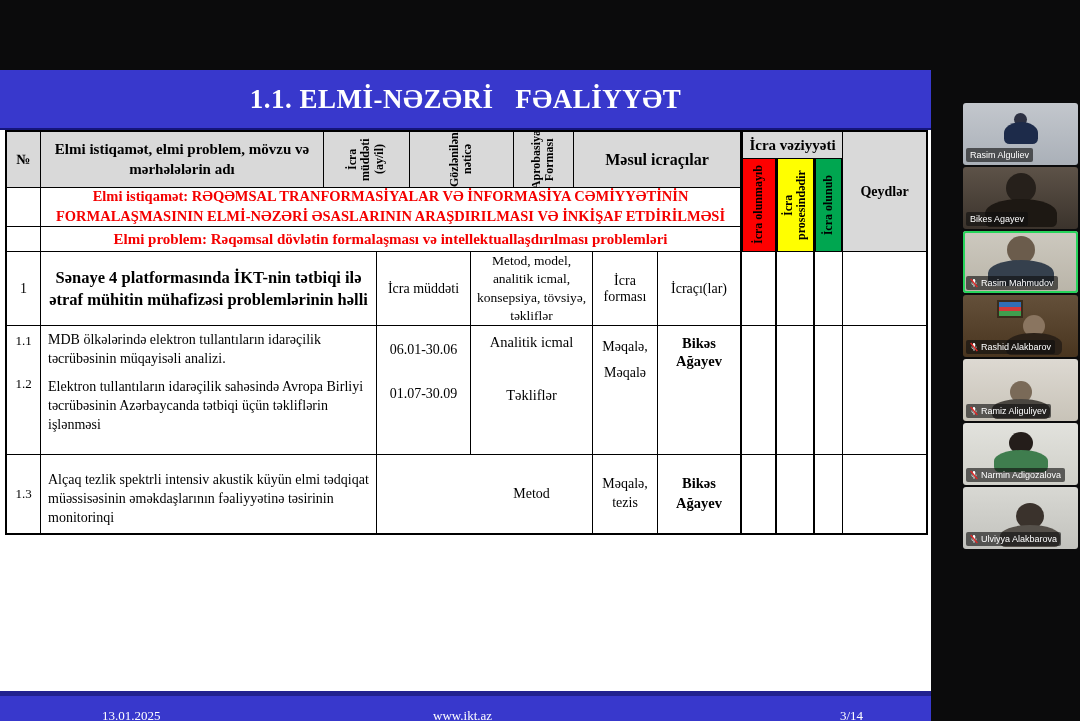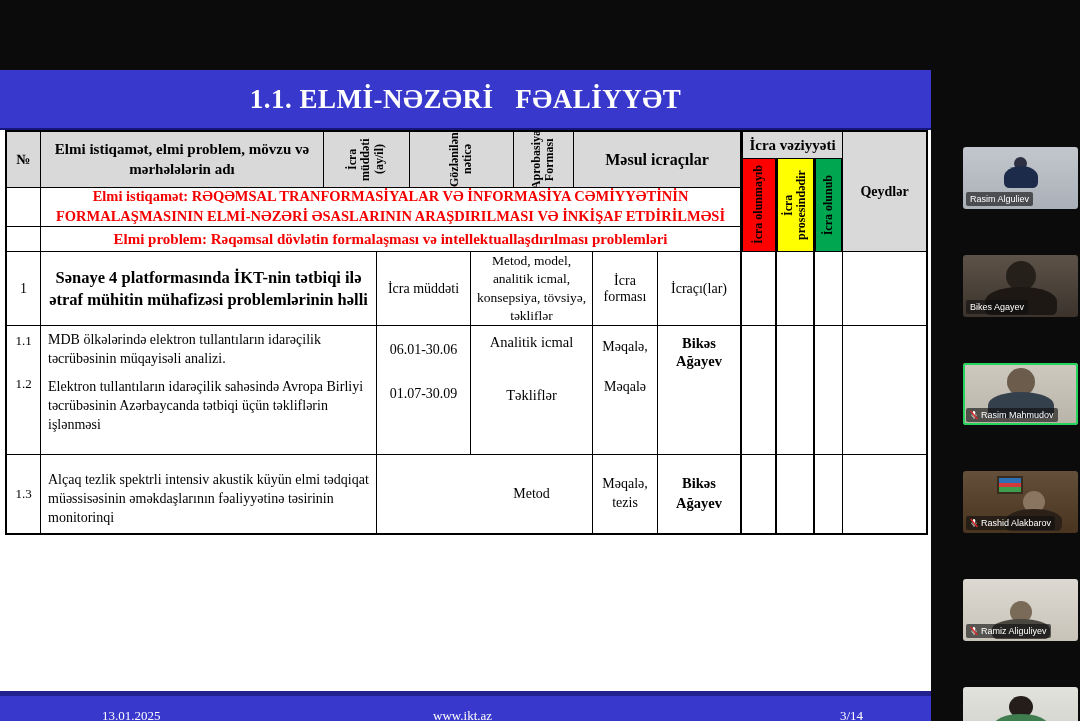--- a/index.html
+++ b/index.html
@@ -36,21 +36,21 @@
   .exec-top{align-items:flex-start;padding-top:8px;font-size:14.5px;line-height:1.25;}
   .lines{line-height:1.35;}
   
   .slide-footer{margin-top:auto;height:45px;flex:0 0 auto;background:#3838cc;border-top:5px solid #22228f;
                 position:relative;color:#fff;font-size:13px;box-sizing:border-box;}
   .slide-footer span{position:absolute;top:50%;transform:translateY(-50%);}
   .sf-date{left:102px;} .sf-site{left:50%;transform:translate(-55%,-50%) !important;} .sf-page{right:68px;}
   
   .participants{position:absolute;left:963px;top:103px;width:115px;display:flex;flex-direction:column;gap:2px;
                 font-family:"Liberation Sans","DejaVu Sans",sans-serif;}
-  .tile{height:62px;position:relative;border-radius:3px;overflow:hidden;cursor:pointer;margin-top:44px;}
+  .tile{height:62px;position:relative;border-radius:3px;overflow:hidden;cursor:pointer;}
   .tile.active{outline:2px solid #27d45b;outline-offset:-2px;}
   .fig{position:absolute;left:50%;transform:translateX(-50%);}
   .head{border-radius:50%;margin:0 auto;}
   .torso{border-radius:55% 55% 6px 6px;margin:-4px auto 0;}
   .nlabel{position:absolute;left:3px;bottom:3px;max-width:106px;background:rgba(15,15,15,.62);
           color:#fff;font-size:9px;line-height:12px;padding:1px 4px;border-radius:2px;
           display:flex;align-items:center;gap:3px;white-space:nowrap;overflow:hidden;}
   .frame{position:absolute;border:2px solid #3a2c1c;background:#eee;}
   .flagrow{height:33%;width:100%;}
 </style>
@@ -118,21 +118,21 @@
       <div class="c stack" style="grid-area:6/4/7/6">
         <span style="margin-top:16px">06.01-30.06</span>
         <span style="margin-top:28px">01.07-30.09</span>
       </div>
       <div class="c stack" style="grid-area:6/6/7/9;font-size:14.5px">
         <span style="margin-top:8px">Analitik icmal</span>
         <span style="margin-top:36px">Təkliflər</span>
       </div>
       <div class="c stack" style="grid-area:6/9/7/10">
         <span style="margin-top:13px">Məqalə,</span>
-        <span style="margin-top:24px">Məqalə</span>
+        <span style="margin-top:10px">Məqalə</span>
       </div>
       <div class="c b exec-top" style="grid-area:6/10/7/11">Bikəs Ağayev</div>
       <div class="c thinline" style="grid-area:6/11/7/12"></div>
       <div class="c thinline" style="grid-area:6/12/7/13"></div>
       <div class="c thinline" style="grid-area:6/13/7/14"></div>
       <div class="c no-r" style="grid-area:6/14/7/15"></div>
 
       <div class="c no-b" style="grid-area:7/1/8/2;font-size:13px">1.3</div>
       <div class="c left no-b lines" style="grid-area:7/2/8/4">Alçaq tezlik spektrli intensiv akustik küyün elmi tədqiqat müəssisəsinin əməkdaşlarının fəaliyyətinə təsirinin monitorinqi</div>
       <div class="c no-b" style="grid-area:7/6/8/9">Metod</div>

